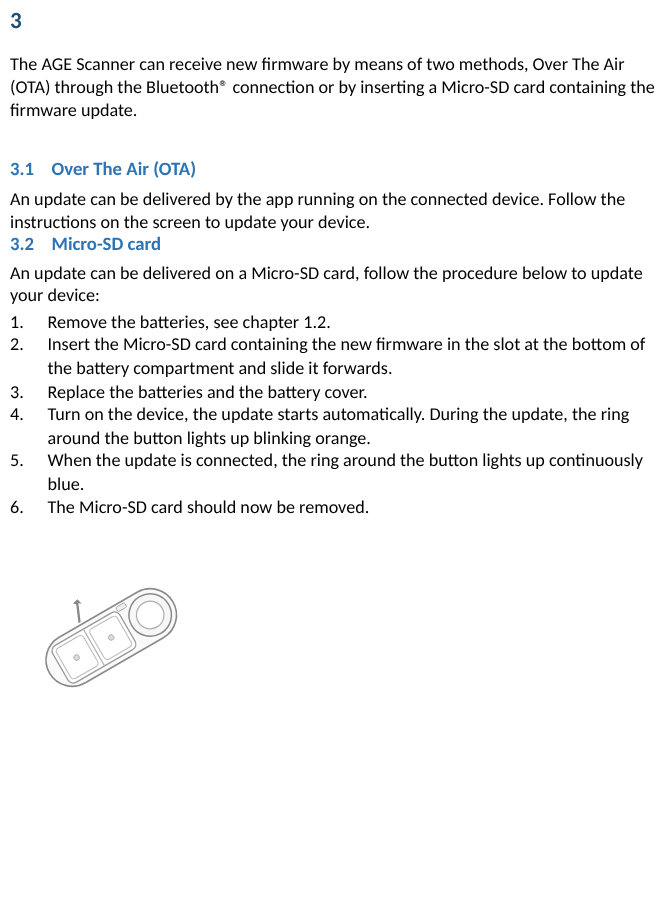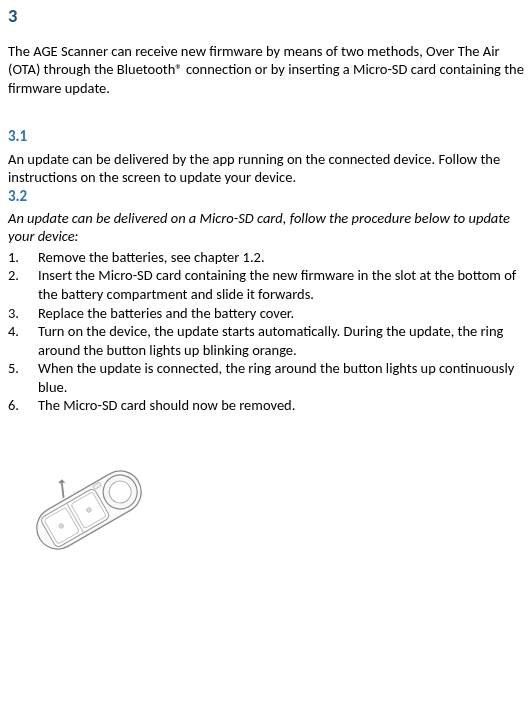--- a/index.html
+++ b/index.html
@@ -20,21 +20,21 @@
       font-size: 18.5px;
     }
     .intro { margin-bottom: 30px; }
     .h2-row { display: flex; gap: 14px; margin-bottom: 3px; }
     .h2-num, .h2-title {
       color: #2e74b5;
       font-weight: bold;
       font-size: 15px;
     }
     .sec-body { }
-    .sec-body-tight { margin-bottom: 2px; font-style: italic; }
+    .sec-body-tight { margin-bottom: 2px; }
     ol.steps {
       list-style: none;
       padding-left: 0;
       margin-bottom: 28px;
     }
     ol.steps li {
       display: flex;
     }
     ol.steps li .num {
       min-width: 30px;
@@ -52,25 +52,27 @@
 <body>
 
 <div class="h1-row">
   <span class="h1-num">3</span>
 </div>
 
 <p class="intro">The AGE Scanner can receive new firmware by means of two methods, Over The Air (OTA) through the Bluetooth® connection or by inserting a Micro-SD card containing the firmware update.</p>
 
 <div class="h2-row">
   <span class="h2-num">3.1</span>
+  <span class="h2-title">Over The Air (OTA)</span>
 </div>
 <p class="sec-body">An update can be delivered by the app running on the connected device. Follow the instructions on the screen to update your device.</p>
 
 <div class="h2-row">
   <span class="h2-num">3.2</span>
+  <span class="h2-title">Micro-SD card</span>
 </div>
 <p class="sec-body-tight">An update can be delivered on a Micro-SD card, follow the procedure below to update your device:</p>
 
 <ol class="steps">
   <li>
       <span class="num">1.</span>
       <span class="txt">Remove the batteries, see chapter 1.2.</span>
     </li>
   <li>
       <span class="num">2.</span>

